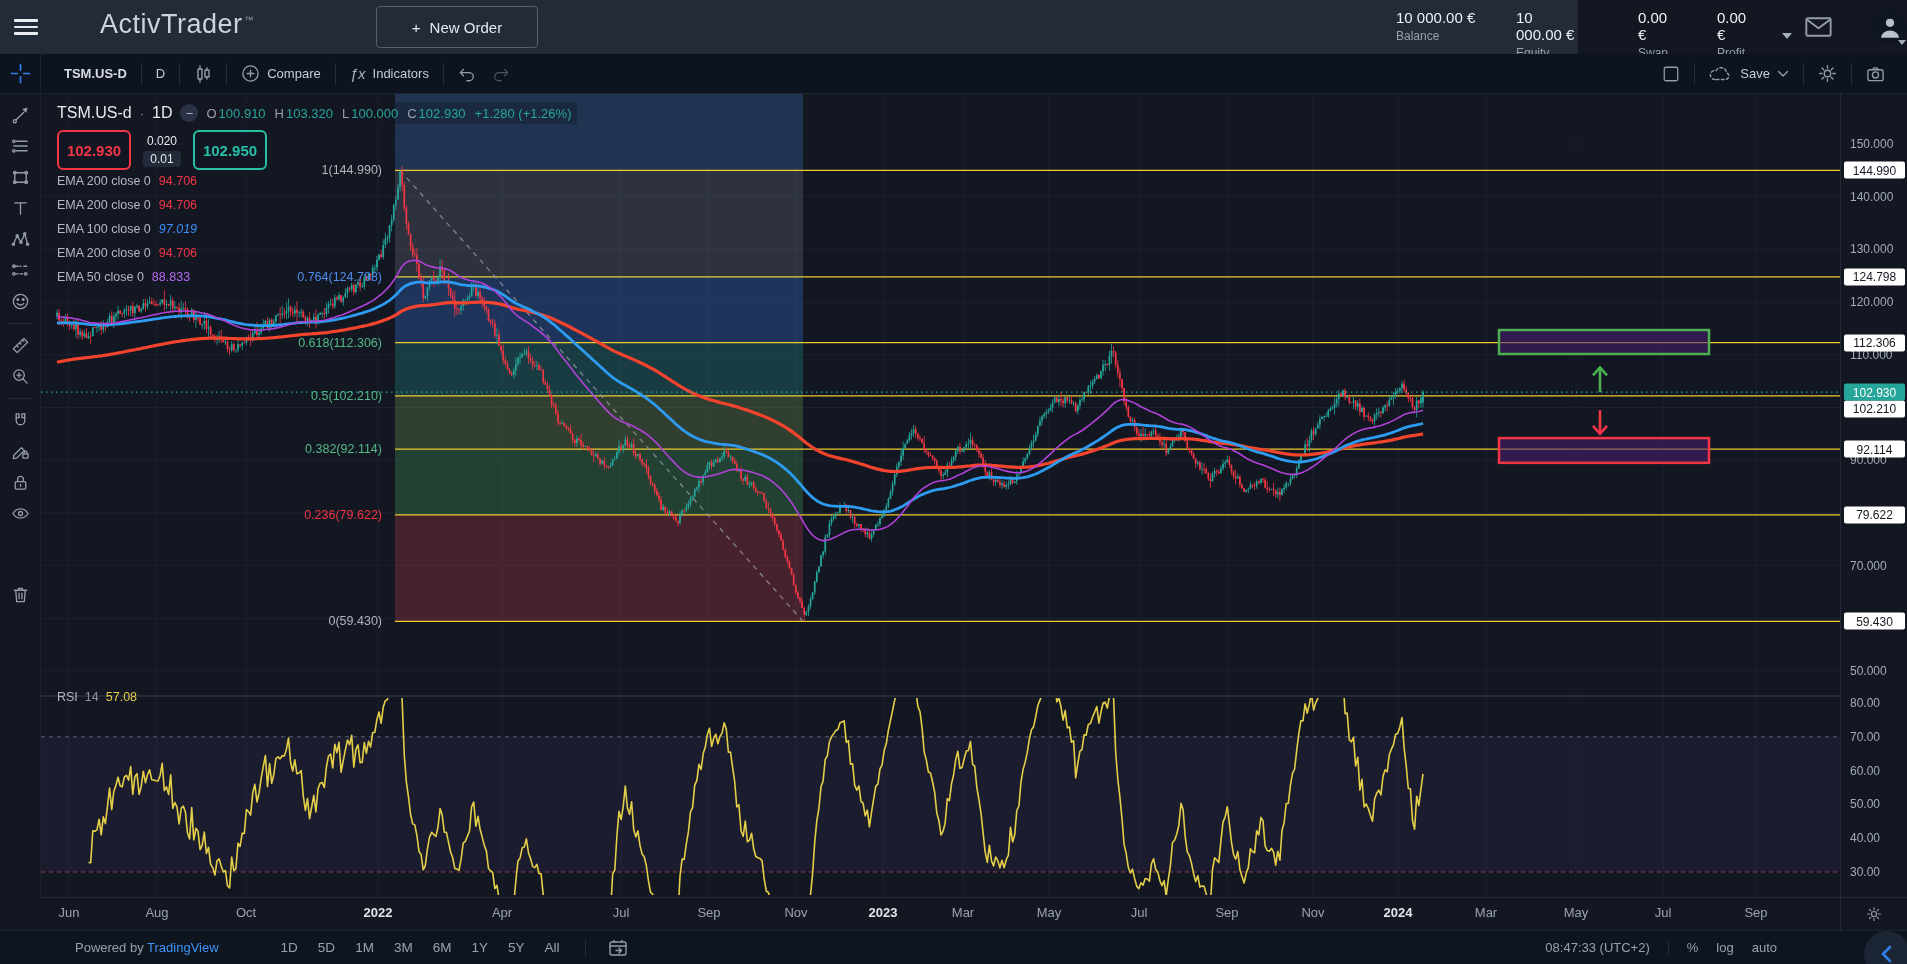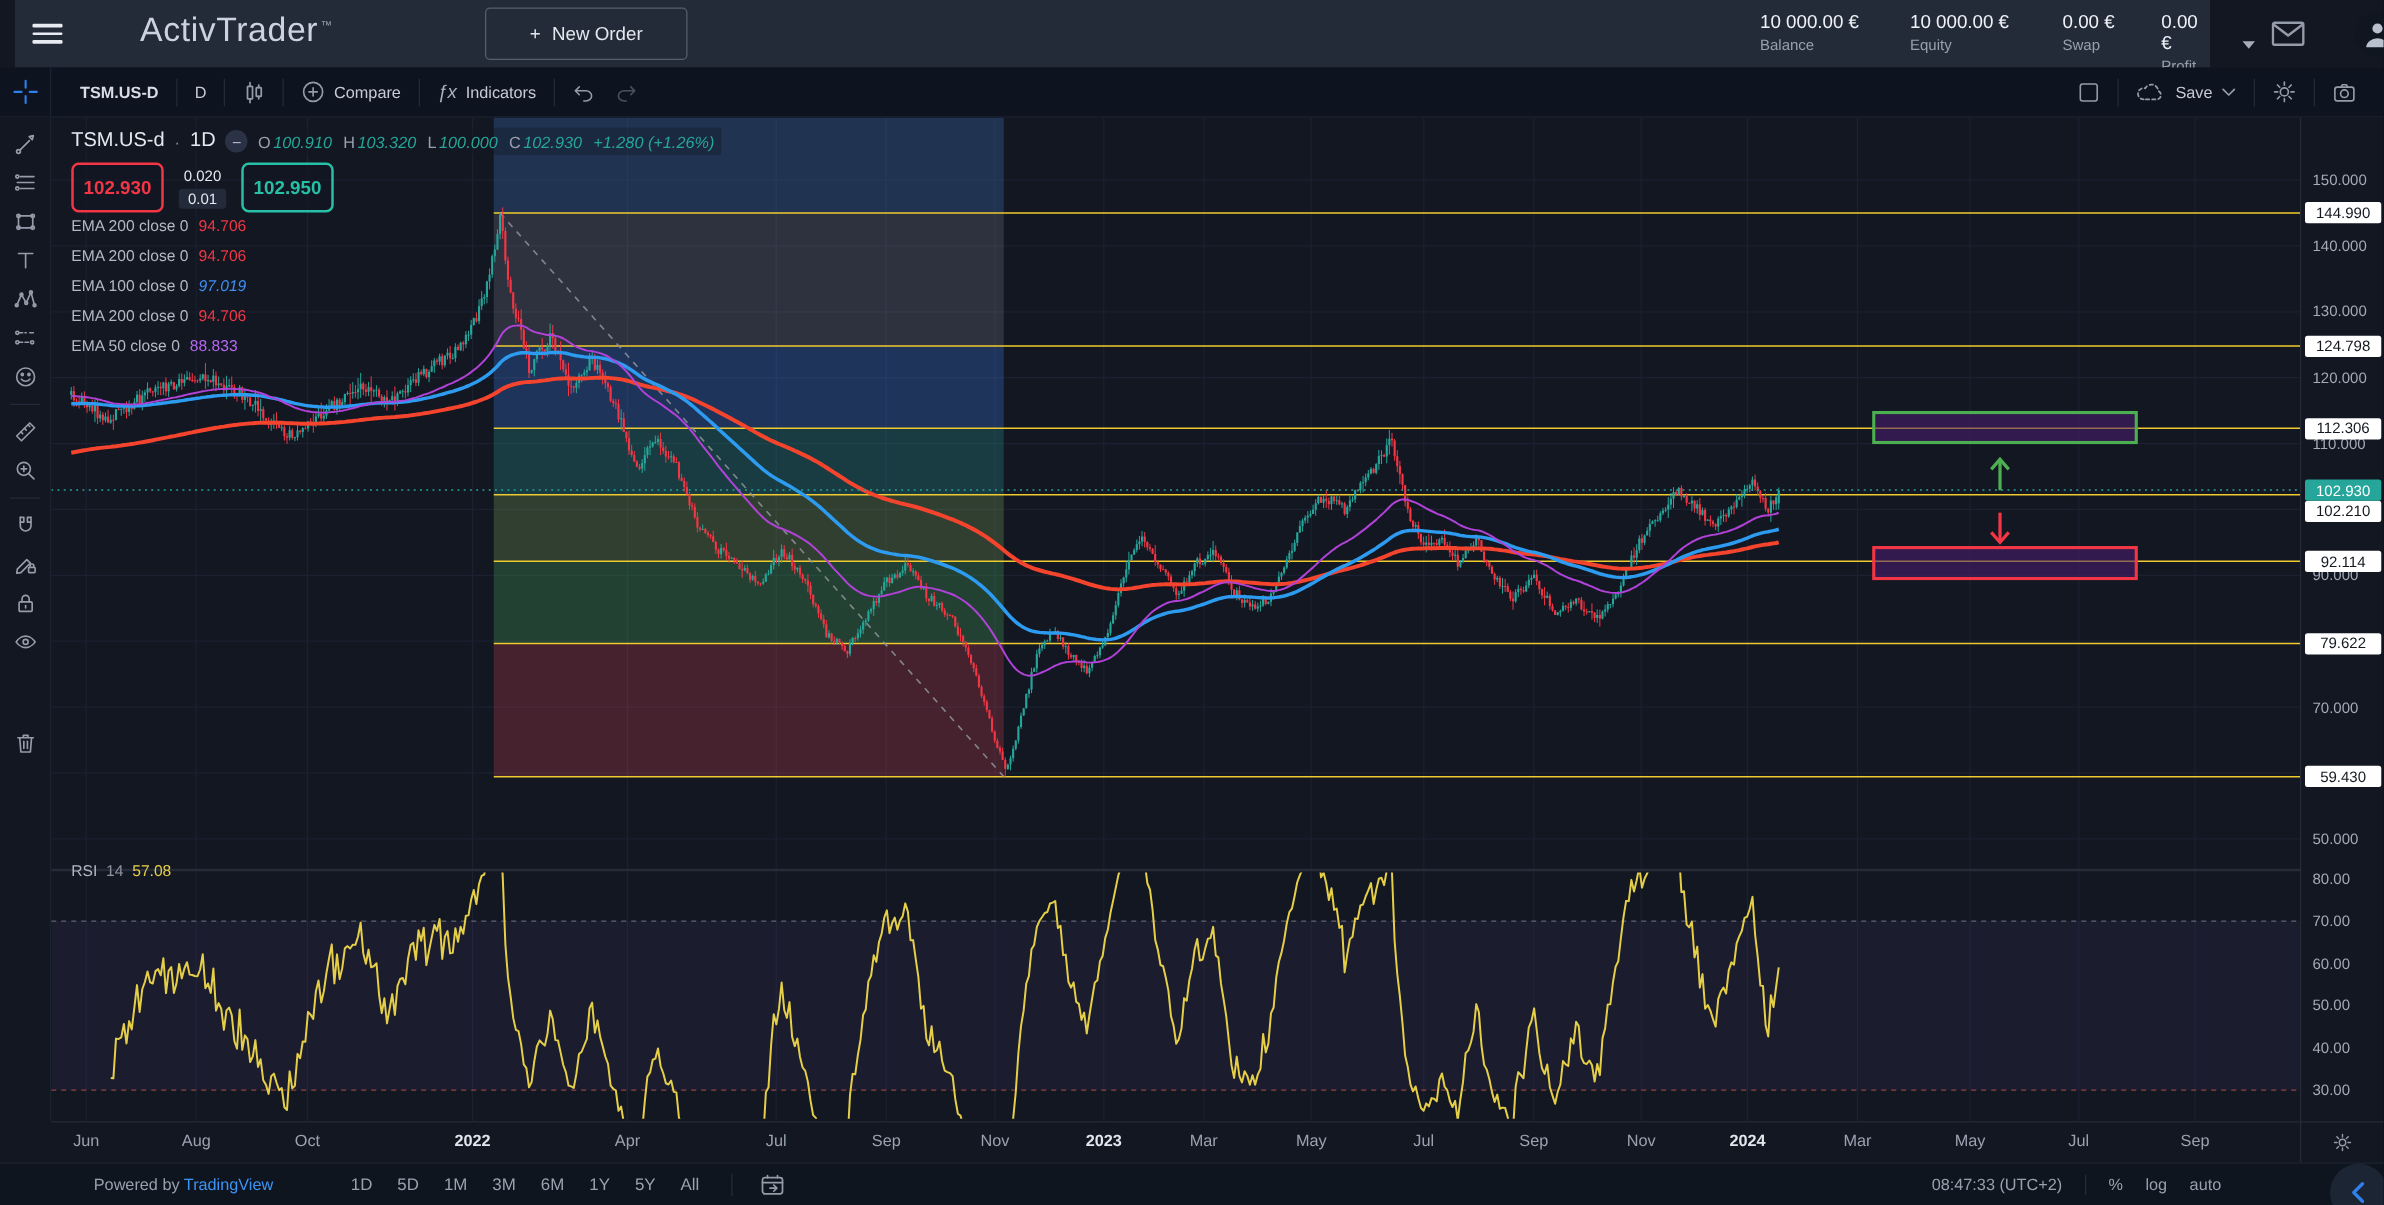--- a/index.html
+++ b/index.html
@@ -1,19 +1,19 @@
 <!DOCTYPE html>
 <html><head>
 <meta charset="utf-8">
 <style>
   html,body{margin:0;padding:0;background:#0b0f17;}
   *{box-sizing:border-box;}
   .app{position:relative;width:1907px;height:964px;background:#131722;font-family:"Liberation Sans",sans-serif;overflow:hidden;color:#d1d4dc;}
   
-  .topbar{position:absolute;left:12px;top:0;width:1756px;height:54px;background:#232a38;}
+  .topbar{position:absolute;left:0;top:0;width:1578px;height:54px;background:#232a38;}
   .hamburger{position:absolute;left:14px;top:19px;width:24px;height:16px;cursor:pointer;}
   .hamburger span{display:block;height:2.5px;background:#e8ebf0;margin-bottom:4px;border-radius:1px;}
   .logo{position:absolute;left:100px;top:9px;font-size:27px;font-weight:300;color:#ccd3de;letter-spacing:.5px;}
   .logo sup{font-size:9px;color:#9aa2b0;margin-left:2px;}
   .new-order{position:absolute;left:376px;top:6px;width:162px;height:42px;background:transparent;border:1px solid rgba(225,232,242,.28);border-radius:4px;color:#e4e8ee;font-size:15px;font-family:inherit;cursor:pointer;display:flex;align-items:center;justify-content:center;gap:9px;}
   .stat{position:absolute;top:9px;text-align:left;}
   .stat .v{font-size:15px;color:#eef1f6;}
   .stat .l{font-size:12px;color:#98a0ae;margin-top:3px;}
   .caret{position:absolute;width:0;height:0;border-left:5px solid transparent;border-right:5px solid transparent;border-top:6px solid #a6adbb;cursor:pointer;}
   .icon-btn{position:absolute;cursor:pointer;}
@@ -36,21 +36,21 @@
   .chart{position:absolute;left:41px;top:94px;width:1799px;height:803px;cursor:crosshair;}
   .chart svg{position:absolute;left:0;top:0;}
   .overlay{position:absolute;left:0;top:0;width:100%;height:100%;pointer-events:none;}
   .legend-row1{position:absolute;left:16px;top:8px;display:flex;align-items:center;gap:8px;font-size:13px;pointer-events:auto;background:rgba(19,23,34,.35);padding:2px 6px 2px 0;}
   .legend-title{font-size:16px;color:#e6e9ef;}
   .legend-dot{color:#8b93a3;}
   .legend-int{font-size:16px;color:#e6e9ef;}
   .minus-badge{width:18px;height:18px;border-radius:50%;background:#2b3245;color:#aeb6c4;font-size:13px;display:flex;align-items:center;justify-content:center;cursor:pointer;}
   .ohlc{display:flex;gap:9px;font-size:13px;}
   .ohlc .k{color:#98a0ae;margin-right:2px;}
-  .ohlc .v,.chg{color:#26a69a;font-style:italic;}
+  .ohlc .v,.chg{color:#26a69a;}
   .quote-row{position:absolute;left:16px;top:36px;display:flex;align-items:center;gap:7px;pointer-events:auto;}
   .px-btn{width:74px;height:40px;border-radius:6px;background:rgba(19,23,34,.7);font-size:15px;font-weight:700;display:flex;align-items:center;justify-content:center;cursor:pointer;}
   .sell{border:2px solid #f23645;color:#f23645;}
   .buy{border:2px solid #27bfa6;color:#27bfa6;}
   .spread-col{width:48px;display:flex;flex-direction:column;align-items:center;gap:3px;font-size:12px;color:#e6e9ef;}
   .pip-box{background:#232a3a;border-radius:3px;padding:1px 7px;}
   .ema-row{position:absolute;left:16px;display:flex;gap:8px;font-size:12.5px;pointer-events:auto;cursor:pointer;background:rgba(19,23,34,.25);}
   .ema-row .lbl{color:#b2b8c4;}
   .fibwrap{position:absolute;left:0;top:0;width:347px;height:100%;}
   .fl{position:absolute;right:6px;font-size:12.5px;transform:translateY(-50%);white-space:nowrap;}
@@ -1677,20 +1677,29 @@
         <rect x="41" y="736.8" width="1799" height="135.20000000000005" fill="rgba(126,87,194,0.08)"></rect>
         <line x1="41" y1="736.8" x2="1840" y2="736.8" stroke="#8b93a3" stroke-width="1" stroke-dasharray="4 4" opacity="0.6"></line>
         <line x1="41" y1="872" x2="1840" y2="872" stroke="#c4564f" stroke-width="1" stroke-dasharray="4 4" opacity="0.7"></line>
         <g clip-path="url(#cpR)">
           <path d="M88.6 862.4 L90.7 862.7 L92.8 830.9 L94.9 831.2 L97.0 829.9 L99.1 819.2 L101.2 834.8 L103.3 816.9 L105.4 823.6 L107.5 805.9 L109.6 788.1 L111.7 809.6 L113.8 791.4 L115.9 785.6 L118.0 777.2 L120.1 785.8 L122.2 786.8 L124.4 776.9 L126.5 775.3 L128.6 780.2 L130.7 766.6 L132.8 794.5 L134.9 776.7 L137.0 773.6 L139.1 794.4 L141.2 786.7 L143.3 771.2 L145.4 782.7 L147.5 774.8 L149.6 769.8 L151.7 779.7 L153.8 780.0 L155.9 780.8 L158.0 781.0 L160.1 775.6 L162.2 763.4 L164.3 790.6 L166.4 786.8 L168.6 794.4 L170.7 774.8 L172.8 808.5 L174.9 802.5 L177.0 807.0 L179.1 823.9 L181.2 808.3 L183.3 806.1 L185.4 812.0 L187.5 832.8 L189.6 839.0 L191.7 807.6 L193.8 839.9 L195.9 828.3 L198.0 831.3 L200.1 849.6 L202.2 845.3 L204.3 832.1 L206.4 853.5 L208.5 847.4 L210.6 864.2 L212.8 867.9 L214.9 875.1 L217.0 860.9 L219.1 858.9 L221.2 866.0 L223.3 872.1 L225.4 870.5 L227.5 885.8 L229.6 888.0 L231.7 857.1 L233.8 870.7 L235.9 868.6 L238.0 843.1 L240.1 846.5 L242.2 833.2 L244.3 833.4 L246.4 809.5 L248.5 811.7 L250.6 815.1 L252.7 793.1 L254.8 784.4 L257.0 802.0 L259.1 792.9 L261.2 778.1 L263.3 766.4 L265.4 755.5 L267.5 786.7 L269.6 763.5 L271.7 783.3 L273.8 774.5 L275.9 758.6 L278.0 756.9 L280.1 758.8 L282.2 755.8 L284.3 755.9 L286.4 749.4 L288.5 738.1 L290.6 762.5 L292.7 771.0 L294.8 759.7 L296.9 773.8 L299.0 773.0 L301.2 770.6 L303.3 796.2 L305.4 810.5 L307.5 798.6 L309.6 818.7 L311.7 807.0 L313.8 795.3 L315.9 811.9 L318.0 788.7 L320.1 783.2 L322.2 782.4 L324.3 787.4 L326.4 767.2 L328.5 756.0 L330.6 754.2 L332.7 767.9 L334.8 744.2 L336.9 752.7 L339.0 742.2 L341.1 772.1 L343.2 760.8 L345.4 749.9 L347.5 740.0 L349.6 744.7 L351.7 735.2 L353.8 767.1 L355.9 749.4 L358.0 744.9 L360.1 762.7 L362.2 762.3 L364.3 742.6 L366.4 753.4 L368.5 741.4 L370.6 747.0 L372.7 732.6 L374.8 732.3 L376.9 719.7 L379.0 712.0 L381.1 723.3 L383.2 707.3 L385.3 700.7 L387.4 699.6 L389.6 688.6 L391.7 684.5 L393.8 675.6 L395.9 673.0 L398.0 667.7 L400.1 662.6 L402.2 701.7 L404.3 755.5 L406.4 782.1 L408.5 797.2 L410.6 814.5 L412.7 823.9 L414.8 824.9 L416.9 835.5 L419.0 851.5 L421.1 854.5 L423.2 869.8 L425.3 865.7 L427.4 849.2 L429.5 837.2 L431.7 832.3 L433.8 834.6 L435.9 836.5 L438.0 827.0 L440.1 808.5 L442.2 815.3 L444.3 832.1 L446.4 832.4 L448.5 842.1 L450.6 852.0 L452.7 857.7 L454.8 868.4 L456.9 869.1 L459.0 870.3 L461.1 859.1 L463.2 843.2 L465.3 841.4 L467.4 836.2 L469.5 831.1 L471.6 806.7 L473.7 802.1 L475.9 826.2 L478.0 816.3 L480.1 829.3 L482.2 837.1 L484.3 845.4 L486.4 851.0 L488.5 868.5 L490.6 871.0 L492.7 872.4 L494.8 888.6 L496.9 885.3 L499.0 897.9 L501.1 902.7 L503.2 911.3 L505.3 914.2 L507.4 918.2 L509.5 921.1 L511.6 922.2 L513.7 904.9 L515.8 881.3 L517.9 861.3 L520.1 857.9 L522.2 847.8 L524.3 846.9 L526.4 838.8 L528.5 853.0 L530.6 858.6 L532.7 866.6 L534.8 867.6 L536.9 864.4 L539.0 873.5 L541.1 873.9 L543.2 894.6 L545.3 897.7 L547.4 904.1 L549.5 910.3 L551.6 919.2 L553.7 920.2 L555.8 926.9 L557.9 932.5 L560.0 933.3 L562.1 931.8 L564.3 933.9 L566.4 935.2 L568.5 935.8 L570.6 938.9 L572.7 942.6 L574.8 944.5 L576.9 918.9 L579.0 920.5 L581.1 925.0 L583.2 926.9 L585.3 923.6 L587.4 925.6 L589.5 928.2 L591.6 932.2 L593.7 933.2 L595.8 921.0 L597.9 925.9 L600.0 930.8 L602.1 912.8 L604.2 918.7 L606.3 920.0 L608.5 920.2 L610.6 911.0 L612.7 873.9 L614.8 869.8 L616.9 836.0 L619.0 811.4 L621.1 819.5 L623.2 806.9 L625.3 786.0 L627.4 808.0 L629.5 814.3 L631.6 801.7 L633.7 829.5 L635.8 836.9 L637.9 830.9 L640.0 845.6 L642.1 854.0 L644.2 856.7 L646.3 865.5 L648.4 880.4 L650.5 892.1 L652.7 894.3 L654.8 902.5 L656.9 908.0 L659.0 912.8 L661.1 922.5 L663.2 907.8 L665.3 914.0 L667.4 915.2 L669.5 902.0 L671.6 905.4 L673.7 908.8 L675.8 913.4 L677.9 915.7 L680.0 876.0 L682.1 859.1 L684.2 859.4 L686.3 843.9 L688.4 831.9 L690.5 811.8 L692.6 807.6 L694.7 785.1 L696.9 780.4 L699.0 764.2 L701.1 769.5 L703.2 753.6 L705.3 747.1 L707.4 734.2 L709.5 728.3 L711.6 746.5 L713.7 738.5 L715.8 734.1 L717.9 743.8 L720.0 736.3 L722.1 733.1 L724.2 722.7 L726.3 729.3 L728.4 752.2 L730.5 752.1 L732.6 767.3 L734.7 781.7 L736.8 807.0 L738.9 804.7 L741.1 831.0 L743.2 836.3 L745.3 821.0 L747.4 841.8 L749.5 840.2 L751.6 833.3 L753.7 848.8 L755.8 856.5 L757.9 857.7 L760.0 858.5 L762.1 860.9 L764.2 879.1 L766.3 891.0 L768.4 892.5 L770.5 900.2 L772.6 906.5 L774.7 914.1 L776.8 920.9 L778.9 924.6 L781.0 929.6 L783.1 935.8 L785.3 940.1 L787.4 942.3 L789.5 945.3 L791.6 948.0 L793.7 951.6 L795.8 953.7 L797.9 955.1 L800.0 955.8 L802.1 957.4 L804.2 958.9 L806.3 944.0 L808.4 923.3 L810.5 895.1 L812.6 873.8 L814.7 842.6 L816.8 820.9 L818.9 808.5 L821.0 786.8 L823.1 780.9 L825.2 759.4 L827.3 756.0 L829.5 741.5 L831.6 736.6 L833.7 733.6 L835.8 730.4 L837.9 729.6 L840.0 722.8 L842.1 722.1 L844.2 720.8 L846.3 742.4 L848.4 740.6 L850.5 764.1 L852.6 763.7 L854.7 785.4 L856.8 790.1 L858.9 785.9 L861.0 801.5 L863.1 803.1 L865.2 815.9 L867.3 810.1 L869.4 826.8 L871.5 812.4 L873.7 798.8 L875.8 786.1 L877.9 784.2 L880.0 768.9 L882.1 764.8 L884.2 750.3 L886.3 743.6 L888.4 730.2 L890.5 720.5 L892.6 710.3 L894.7 700.1 L896.8 693.6 L898.9 689.8 L901.0 685.1 L903.1 680.4 L905.2 677.7 L907.3 675.6 L909.4 673.1 L911.5 671.9 L913.6 669.9 L915.7 689.5 L917.9 706.6 L920.0 711.7 L922.1 728.2 L924.2 752.1 L926.3 759.9 L928.4 772.0 L930.5 773.0 L932.6 782.0 L934.7 792.5 L936.8 813.0 L938.9 820.7 L941.0 835.0 L943.1 831.2 L945.2 822.7 L947.3 798.5 L949.4 800.6 L951.5 783.9 L953.6 775.0 L955.7 759.6 L957.8 751.2 L959.9 768.4 L962.1 767.6 L964.2 758.7 L966.3 751.0 L968.4 750.5 L970.5 741.5 L972.6 764.3 L974.7 766.1 L976.8 787.1 L978.9 799.5 L981.0 813.1 L983.1 832.8 L985.2 852.1 L987.3 862.4 L989.4 845.3 L991.5 860.7 L993.6 865.9 L995.7 857.0 L997.8 860.7 L999.9 867.8 L1002.0 860.2 L1004.1 867.7 L1006.3 859.5 L1008.4 855.1 L1010.5 827.2 L1012.6 841.9 L1014.7 834.9 L1016.8 810.5 L1018.9 806.0 L1021.0 782.0 L1023.1 769.4 L1025.2 762.1 L1027.3 752.2 L1029.4 738.8 L1031.5 729.7 L1033.6 726.7 L1035.7 716.8 L1037.8 705.8 L1039.9 700.1 L1042.0 695.6 L1044.1 693.3 L1046.2 691.7 L1048.3 690.3 L1050.5 687.0 L1052.6 682.2 L1054.7 678.0 L1056.8 701.9 L1058.9 698.1 L1061.0 706.8 L1063.1 720.0 L1065.2 710.6 L1067.3 727.9 L1069.4 726.9 L1071.5 742.3 L1073.6 740.7 L1075.7 777.9 L1077.8 763.3 L1079.9 751.3 L1082.0 749.4 L1084.1 734.7 L1086.2 735.2 L1088.3 724.4 L1090.4 723.6 L1092.6 717.0 L1094.7 712.1 L1096.8 706.5 L1098.9 723.2 L1101.0 711.8 L1103.1 703.0 L1105.2 702.2 L1107.3 708.1 L1109.4 696.4 L1111.5 690.8 L1113.6 698.2 L1115.7 752.8 L1117.8 779.0 L1119.9 797.1 L1122.0 818.7 L1124.1 844.4 L1126.2 853.5 L1128.3 867.3 L1130.4 873.1 L1132.5 869.2 L1134.6 878.4 L1136.8 886.4 L1138.9 888.6 L1141.0 882.7 L1143.1 885.1 L1145.2 878.5 L1147.3 879.0 L1149.4 881.1 L1151.5 863.6 L1153.6 858.8 L1155.7 869.4 L1157.8 872.1 L1159.9 880.8 L1162.0 885.6 L1164.1 880.7 L1166.2 896.2 L1168.3 879.4 L1170.4 865.7 L1172.5 842.5 L1174.6 840.3 L1176.7 834.2 L1178.8 825.5 L1181.0 803.3 L1183.1 809.8 L1185.2 836.6 L1187.3 851.9 L1189.4 855.7 L1191.5 863.4 L1193.6 873.7 L1195.7 881.6 L1197.8 875.7 L1199.9 887.0 L1202.0 886.1 L1204.1 886.3 L1206.2 893.9 L1208.3 902.0 L1210.4 904.9 L1212.5 869.5 L1214.6 857.7 L1216.7 860.0 L1218.8 862.6 L1220.9 841.2 L1223.0 822.1 L1225.2 816.8 L1227.3 806.7 L1229.4 824.2 L1231.5 842.5 L1233.6 854.6 L1235.7 859.1 L1237.8 851.6 L1239.9 869.8 L1242.0 876.5 L1244.1 883.0 L1246.2 873.3 L1248.3 867.6 L1250.4 848.8 L1252.5 851.5 L1254.6 852.8 L1256.7 830.7 L1258.8 834.9 L1260.9 817.4 L1263.0 820.9 L1265.1 845.9 L1267.2 850.5 L1269.4 851.2 L1271.5 848.4 L1273.6 852.2 L1275.7 865.2 L1277.8 851.2 L1279.9 860.1 L1282.0 830.5 L1284.1 822.7 L1286.2 803.5 L1288.3 803.4 L1290.4 785.6 L1292.5 773.3 L1294.6 769.0 L1296.7 750.6 L1298.8 733.7 L1300.9 720.7 L1303.0 720.9 L1305.1 703.9 L1307.2 713.2 L1309.3 704.4 L1311.4 693.6 L1313.6 710.1 L1315.7 702.8 L1317.8 698.6 L1319.9 692.9 L1322.0 690.9 L1324.1 690.1 L1326.2 690.1 L1328.3 684.3 L1330.4 682.2 L1332.5 681.5 L1334.6 677.8 L1336.7 673.9 L1338.8 669.9 L1340.9 682.2 L1343.0 677.5 L1345.1 713.7 L1347.2 713.0 L1349.3 739.7 L1351.4 741.9 L1353.5 737.3 L1355.6 766.0 L1357.8 757.3 L1359.9 790.1 L1362.0 779.3 L1364.1 807.0 L1366.2 804.0 L1368.3 808.5 L1370.4 815.3 L1372.5 821.3 L1374.6 799.1 L1376.7 793.2 L1378.8 790.1 L1380.9 794.8 L1383.0 776.3 L1385.1 769.9 L1387.2 771.7 L1389.3 754.7 L1391.4 749.1 L1393.5 744.6 L1395.6 734.3 L1397.7 733.4 L1399.8 727.2 L1402.0 717.5 L1404.1 747.8 L1406.2 765.7 L1408.3 788.5 L1410.4 788.7 L1412.5 820.2 L1414.6 829.2 L1416.7 796.2 L1418.8 805.6 L1420.9 789.4 L1423.0 773.9" fill="none" stroke="#e5cf48" stroke-width="1.6" stroke-linejoin="round"></path>
         </g>
         <line x1="41" y1="696" x2="1840" y2="696" stroke="#262b38" stroke-width="2"></line>
       </svg>
 
     <div class="overlay">
+      <div class="fibwrap" id="fib-labels">
+          <div class="fl" style="top:76.40269999999995px;color:#b2b5be">1(144.990)</div>
+          <div class="fl" style="top:182.81453999999997px;color:#4f8cee">0.764(124.798)</div>
+          <div class="fl" style="top:248.64738px;color:#53b987">0.618(112.306)</div>
+          <div class="fl" style="top:301.8533px;color:#53b987">0.5(102.210)</div>
+          <div class="fl" style="top:355.0592199999999px;color:#53b987">0.382(92.114)</div>
+          <div class="fl" style="top:420.8920599999999px;color:#f23645">0.236(79.622)</div>
+          <div class="fl" style="top:527.3038999999999px;color:#b2b5be">0(59.430)</div>
+        </div>
 
       <div class="legend-row1">
         <span class="legend-title">TSM.US-d</span>
         <span class="legend-dot">·</span>
         <span class="legend-int">1D</span>
         <span class="minus-badge">−</span>
         <span class="ohlc">
           <span><span class="k">O</span><span class="v">100.910</span></span>
           <span><span class="k">H</span><span class="v">103.320</span></span>
           <span><span class="k">L</span><span class="v">100.000</span></span>

